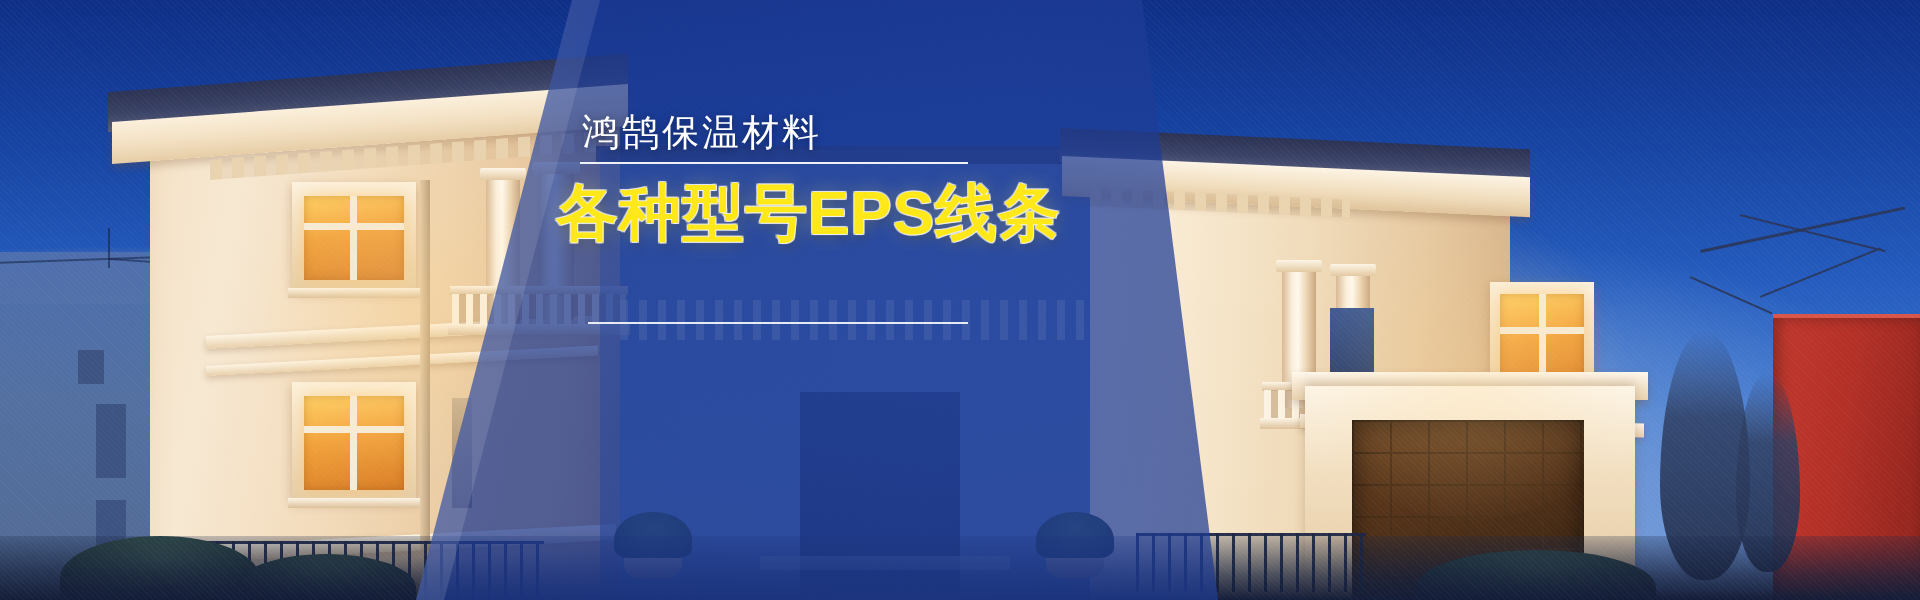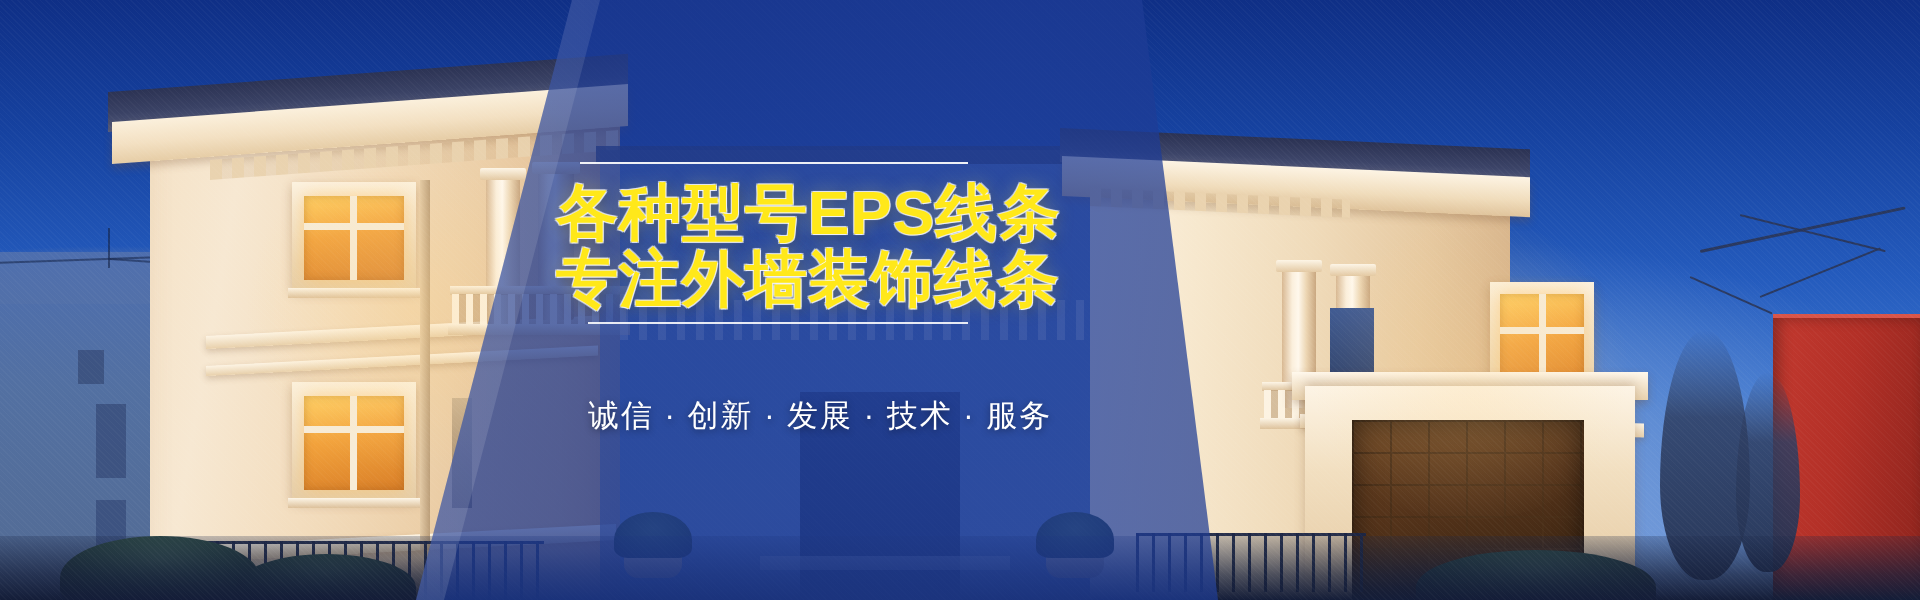--- a/index.html
+++ b/index.html
@@ -384,26 +384,25 @@
     <div class="glow" style="left:1300px;top:220px;width:340px;height:300px;background:radial-gradient(circle, rgba(255,214,140,.24), rgba(255,214,140,0) 70%);"></div>
 
     <div class="texture"></div>
   </div>
 
   <div class="overlay"></div>
   <div class="overlay-edge-l"></div>
 
   <div class="content">
 
+    <div class="brand">鸿鹄保温材料</div>
 
     <div class="rule-top"></div>
 
     <div class="headline">
       <div class="hl-line">各种型号EPS线条</div>
-      <div class="hl-line">专注外墙装饰线条</div>
     </div>
 
     <div class="rule-bot"></div>
 
-    <div class="tagline">诚信 · 创新 · 发展 · 技术 · 服务</div>
   </div>
 
 </div>
 
 </body></html>

